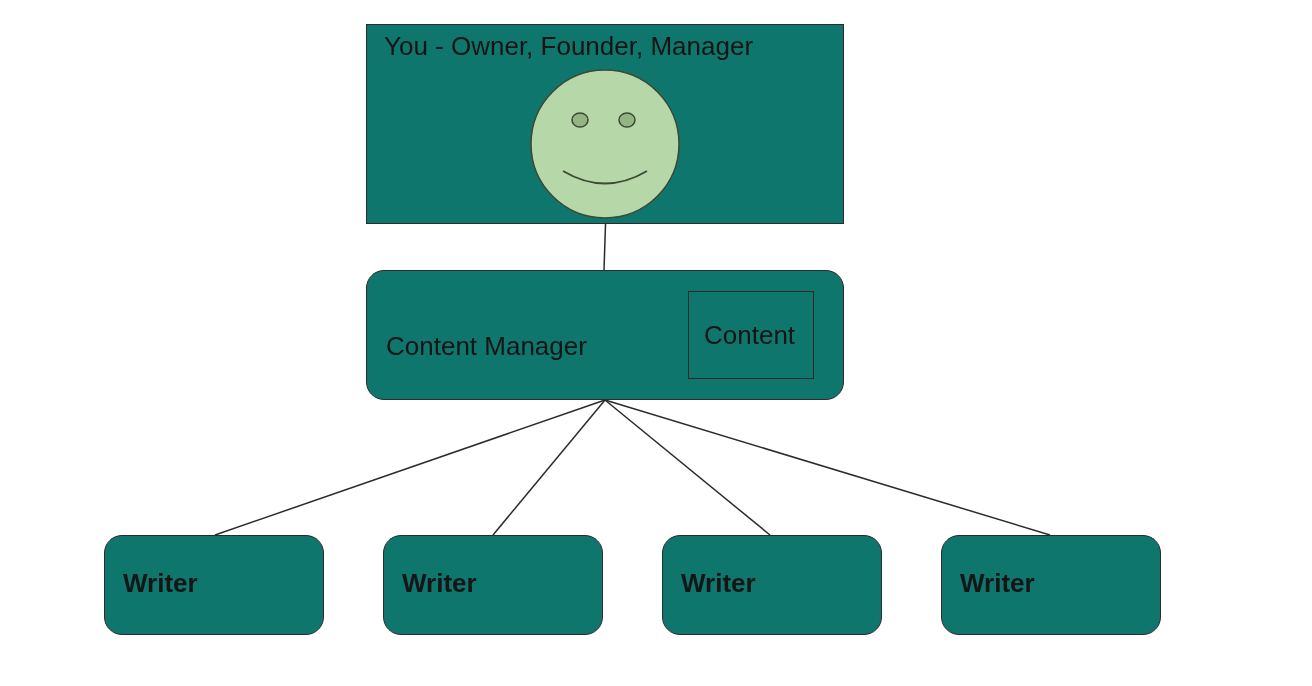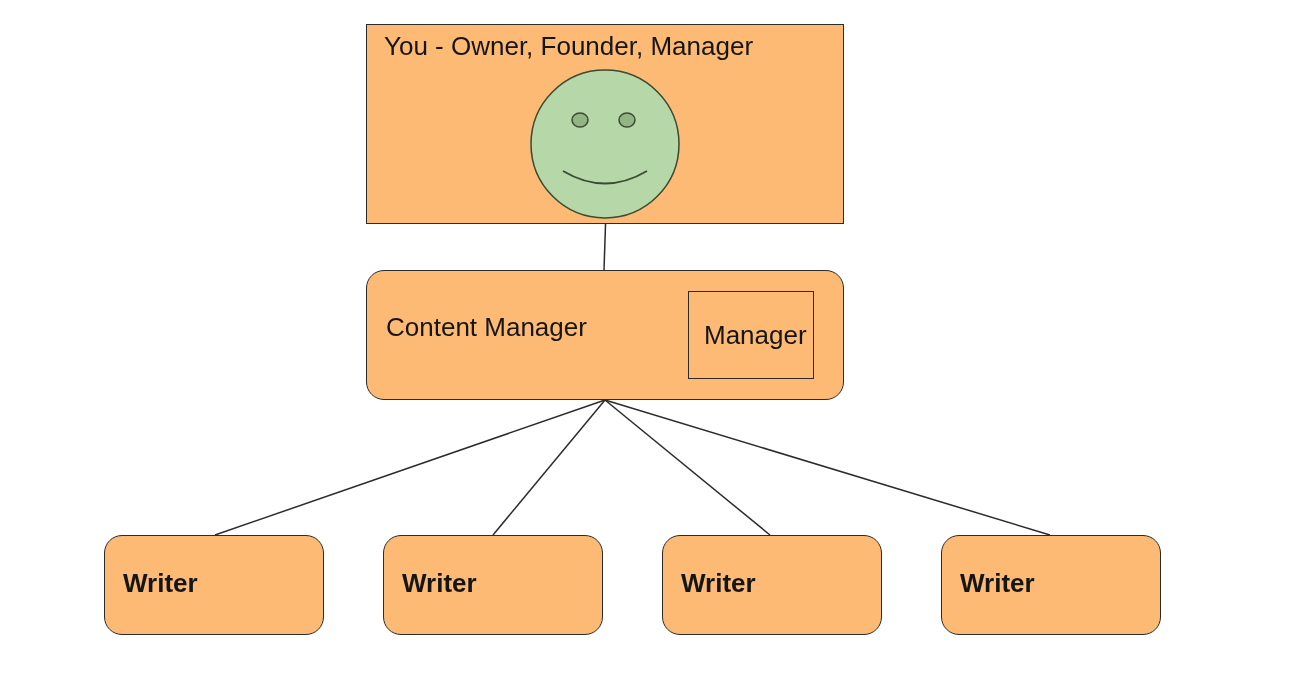--- a/index.html
+++ b/index.html
@@ -1,23 +1,23 @@
 <!DOCTYPE html>
 <html><head>
   <meta charset="utf-8">
   <style>
     html, body { margin: 0; padding: 0; background: #ffffff; }
     body { width: 1312px; height: 686px; position: relative; overflow: hidden;
            font-family: "Liberation Sans", sans-serif; color: #1a1a1a; }
     svg { position: absolute; left: 0; top: 0; }
-    .box { position: absolute; background: #fdba74; border: 1.5px solid #2b2b2b; box-sizing: border-box; }
+    .box { position: absolute; background: #0f766e; border: 1.5px solid #2b2b2b; box-sizing: border-box; }
     .rounded { border-radius: 18px; }
     .lbl { position: absolute; font-size: 26px; white-space: nowrap; color: #151515; }
     .owner-title { left: 17px; top: 6px; }
-    .cm-label { left: 19px; top: 41px; }
+    .cm-label { left: 19px; top: 60px; }
     .editor { position: absolute; left: 321px; top: 20px; width: 126px; height: 88px;
               border: 1.5px solid #2b2b2b; box-sizing: border-box; }
     .editor .lbl { left: 15px; top: 28px; }
     .writer .lbl { left: 18px; top: 32px; font-weight: bold; }
   </style>
 </head>
 <body>
 
 <svg width="1312" height="686">
   <line x1="606" y1="210" x2="604" y2="270" stroke="#2b2b2b" stroke-width="1.5"></line>
@@ -33,21 +33,21 @@
     <circle cx="76" cy="76" r="74" fill="#b6d7a8" stroke="#3a4a35" stroke-width="1.5"></circle>
     <ellipse cx="51" cy="52" rx="8" ry="7" fill="#93b483" stroke="#3a4a35" stroke-width="1.5"></ellipse>
     <ellipse cx="98" cy="52" rx="8" ry="7" fill="#93b483" stroke="#3a4a35" stroke-width="1.5"></ellipse>
     <path d="M 34 103 Q 76 128 118 103" fill="none" stroke="#3a4a35" stroke-width="1.8"></path>
   </svg>
 </div>
 
 <div class="box rounded" style="left:366px; top:270px; width:478px; height:130px;">
   <span class="lbl cm-label">Content Manager</span>
   <div class="editor">
-    <span class="lbl">Manager</span>
+    <span class="lbl">Content</span>
   </div>
 </div>
 
 <div class="box rounded writer" style="left:104px; top:535px; width:220px; height:100px;">
   <span class="lbl">Writer</span>
 </div>
 <div class="box rounded writer" style="left:383px; top:535px; width:220px; height:100px;">
   <span class="lbl">Writer</span>
 </div>
 <div class="box rounded writer" style="left:662px; top:535px; width:220px; height:100px;">

